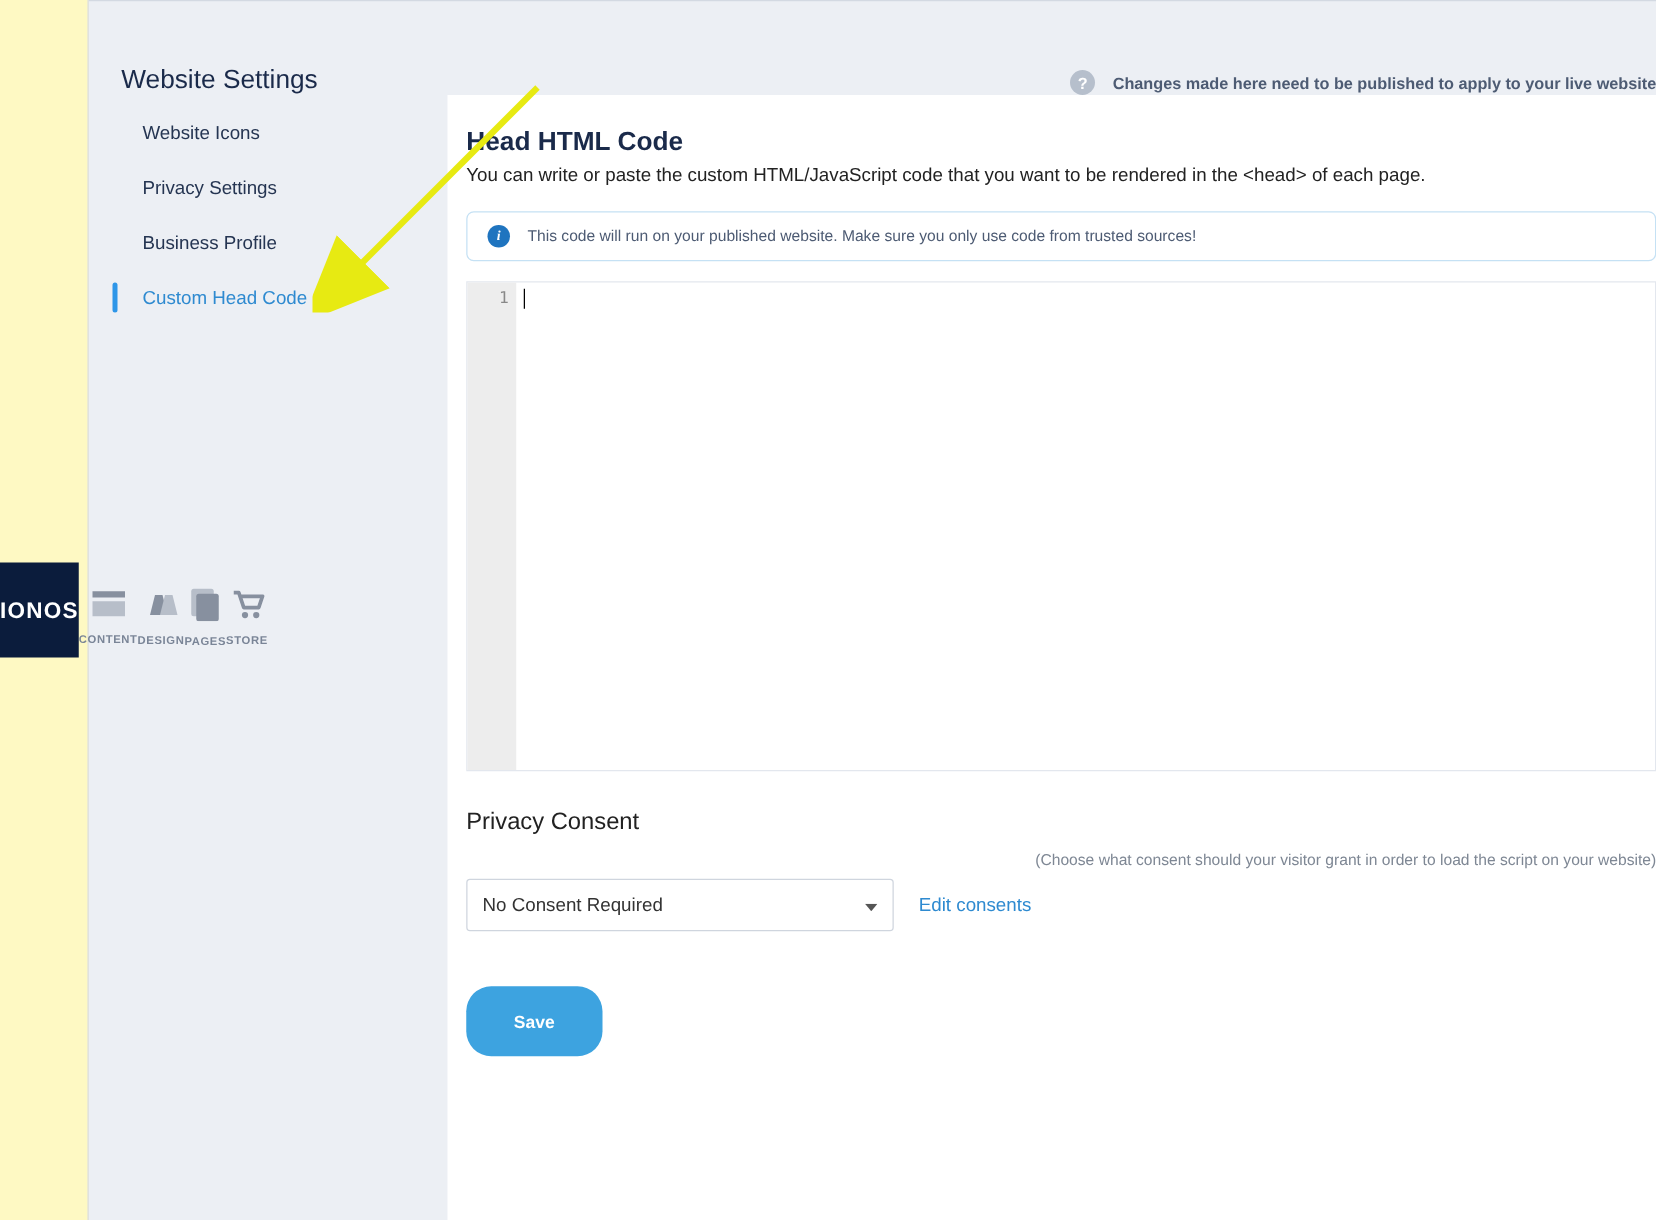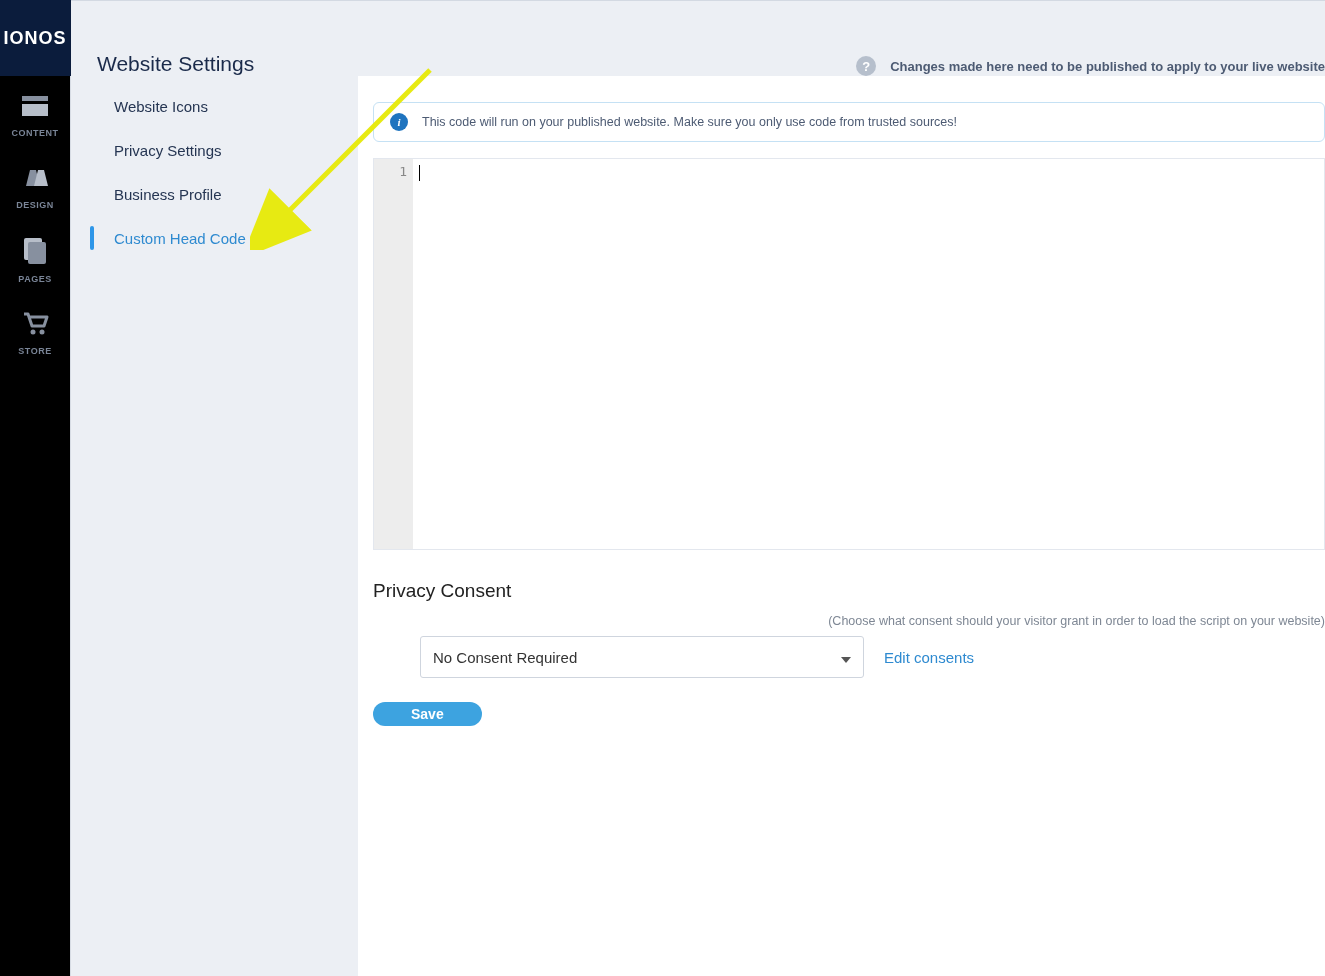--- a/index.html
+++ b/index.html
@@ -17,24 +17,24 @@
     top: 0; left: 0; right: 0;
     height: 4px;
     background: #eceff4;
     border-top: 1px solid #d3d9e2;
   }
   .icon-rail {
     position: absolute;
     top: 0; left: 0;
     width: 71px;
     height: 100%;
-    background: #000000;
+    background: #fef9c3;
     border-right: 1px solid #d7dce4;
     display: flex;
-    flex-direction: column;
+    flex-direction: row;
     align-items: center;
     z-index: 2;
   }
   .logo-box {
     width: 71px; height: 76px;
     background: #0b1c3c;
     display: flex;
     align-items: center;
     justify-content: center;
     color: #fff;
@@ -213,49 +213,49 @@
     margin-bottom: 8px;
     text-align: right;
   }
   .select-row {
     display: flex;
     align-items: center;
     gap: 20px;
     margin-bottom: 24px;
   }
   .select-box {
-    width: 444px;
+    width: 342px;
     height: 42px;
     border: 1px solid #cfd5de;
     border-radius: 3px;
     display: flex;
     align-items: center;
     padding: 0 12px;
     font-size: 15px;
     color: #333;
     background: #fff;
     cursor: pointer;
     justify-content: space-between;
-    margin-left: 47px;
   }
   .link {
     color: #2e8ad0;
     font-size: 15px;
     cursor: pointer;
   }
   .save-btn {
     background: #3da3e0;
     color: #fff;
     border: none;
     border-radius: 20px;
-    height: 24px;
+    height: 56px;
     padding: 0 38px;
     font-size: 14px;
     font-weight: 600;
     cursor: pointer;
+    margin-top: 20px;
   }
   .arrow-annotation {
     position: absolute;
     pointer-events: none;
     z-index: 100;
   }
 </style>
 </head>
 <body>
 
@@ -325,20 +325,22 @@
   </div>
   <div class="sidebar-item">
     <span>Business Profile</span>
   </div>
   <div class="sidebar-item active">
     <span>Custom Head Code</span>
   </div>
 </div>
 
 <div class="main">
+  <div class="section-title">Head HTML Code</div>
+  <div class="section-desc">You can write or paste the custom HTML/JavaScript code that you want to be rendered in the &lt;head&gt; of each page.</div>
 
   <div class="info-banner">
     <span class="info-icon">i</span>
     <span>This code will run on your published website. Make sure you only use code from trusted sources!</span>
   </div>
 
   <div class="code-editor">
     <div class="gutter">
       <div>1</div>
     </div>

